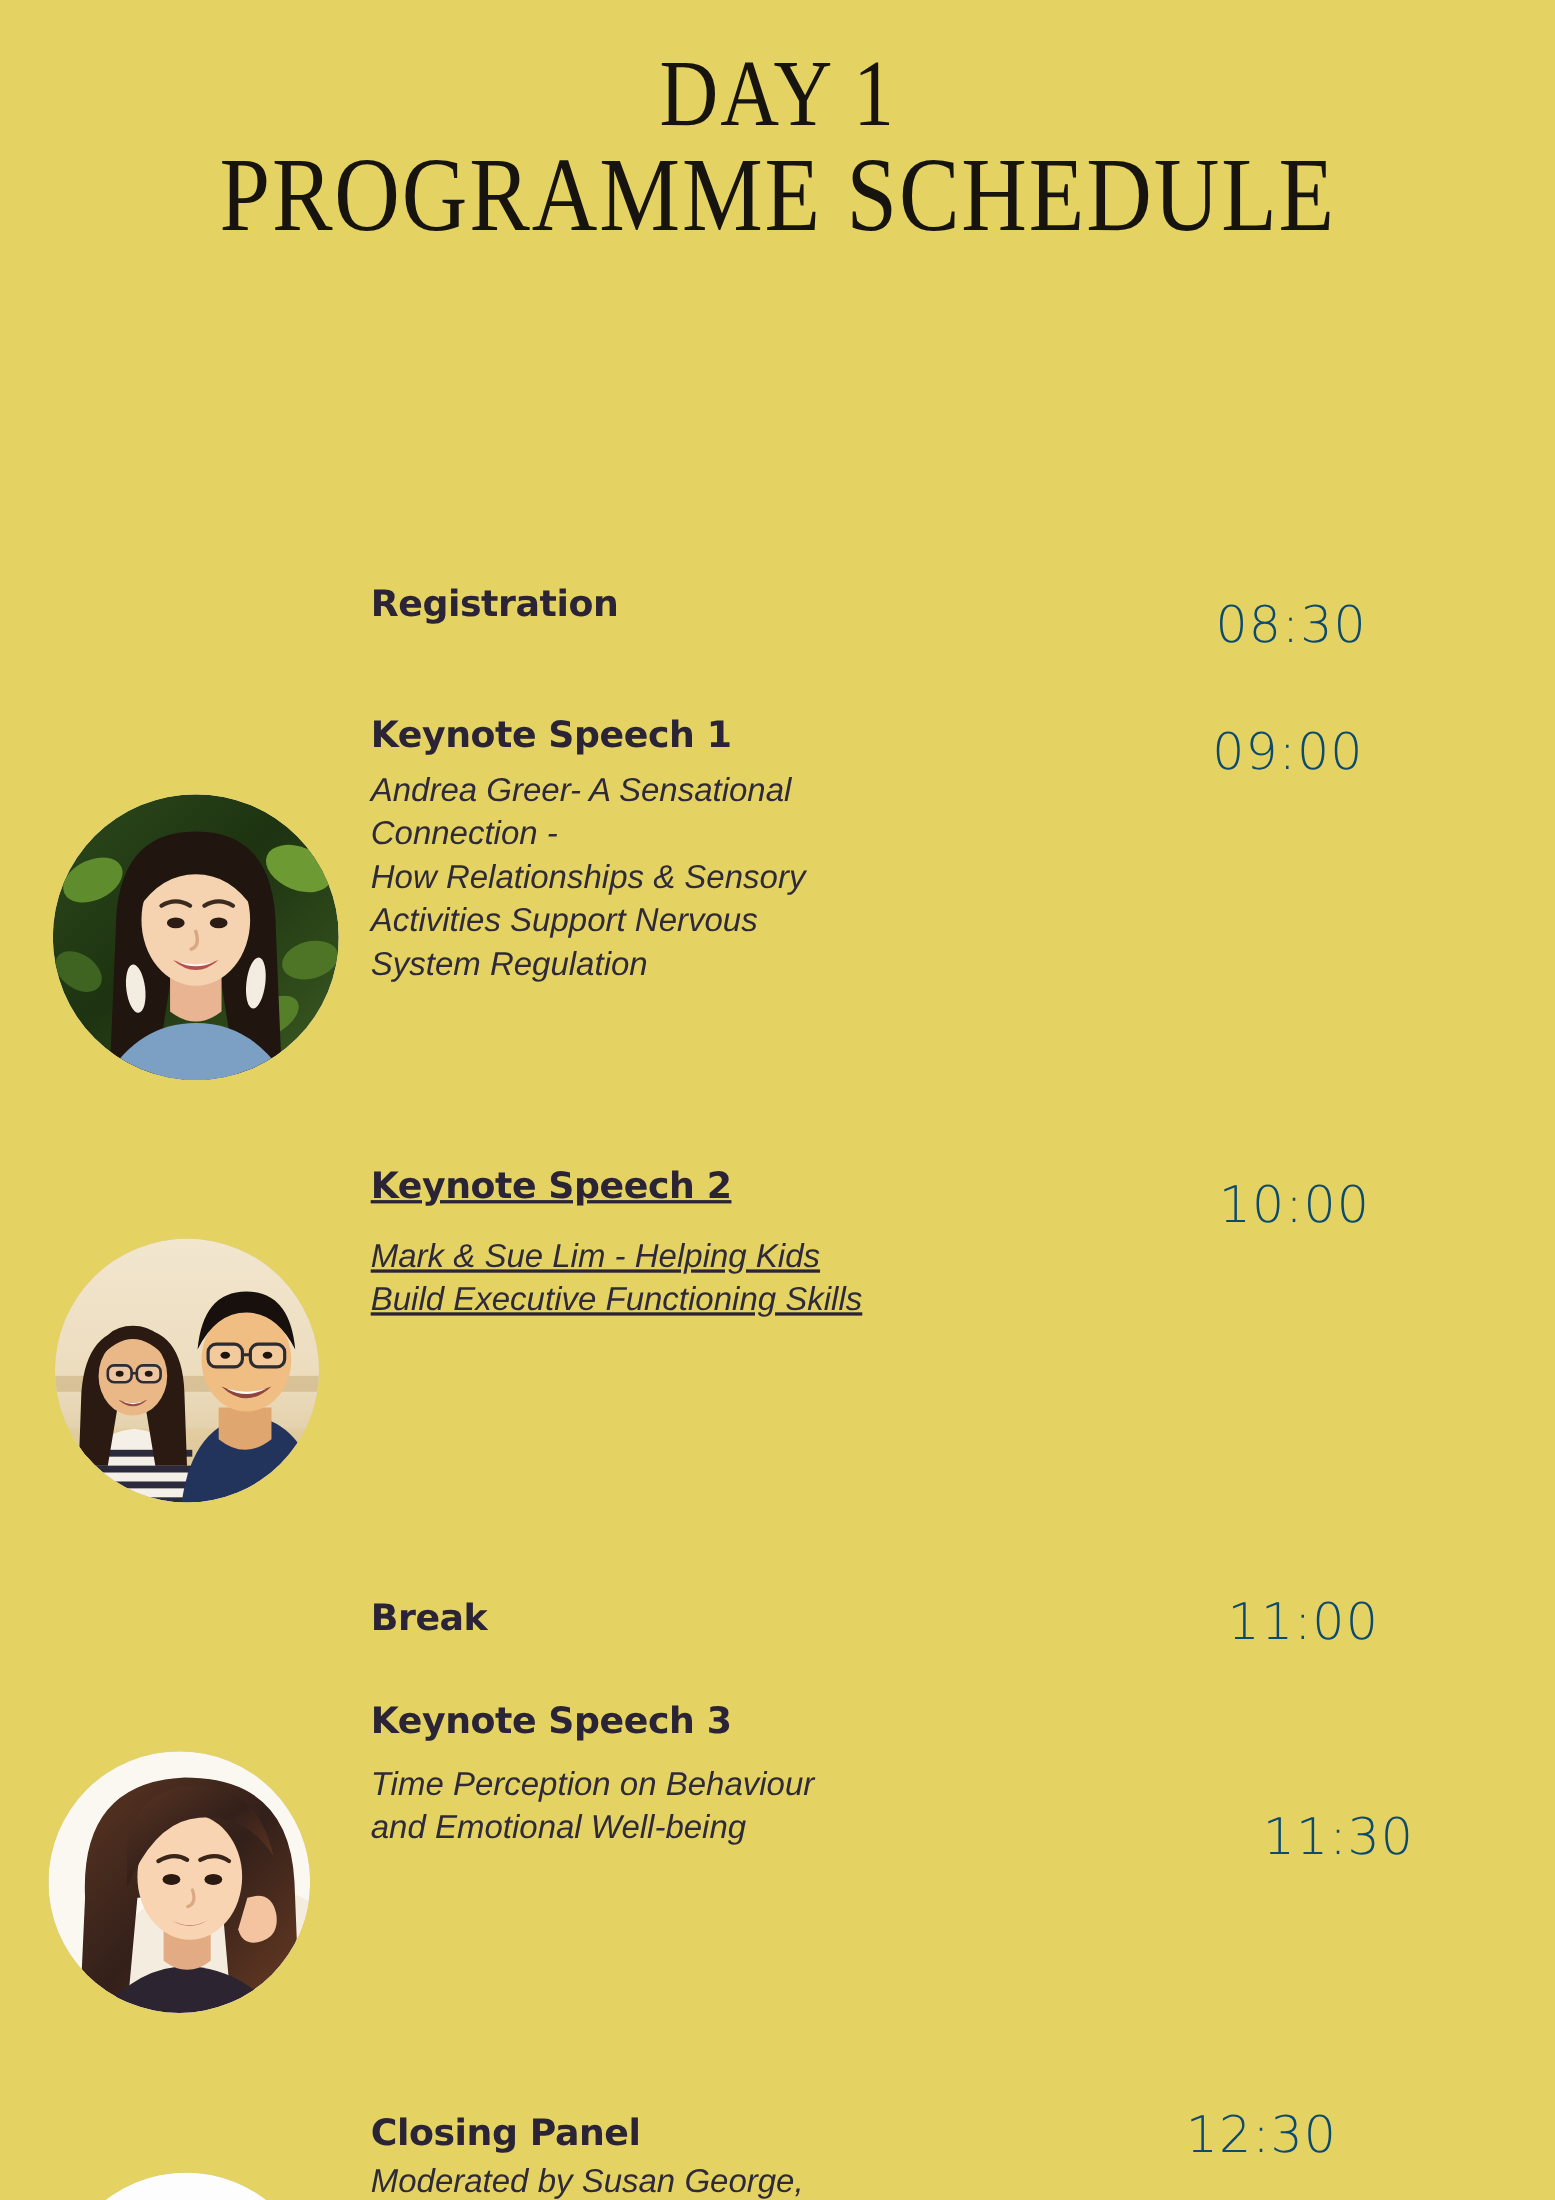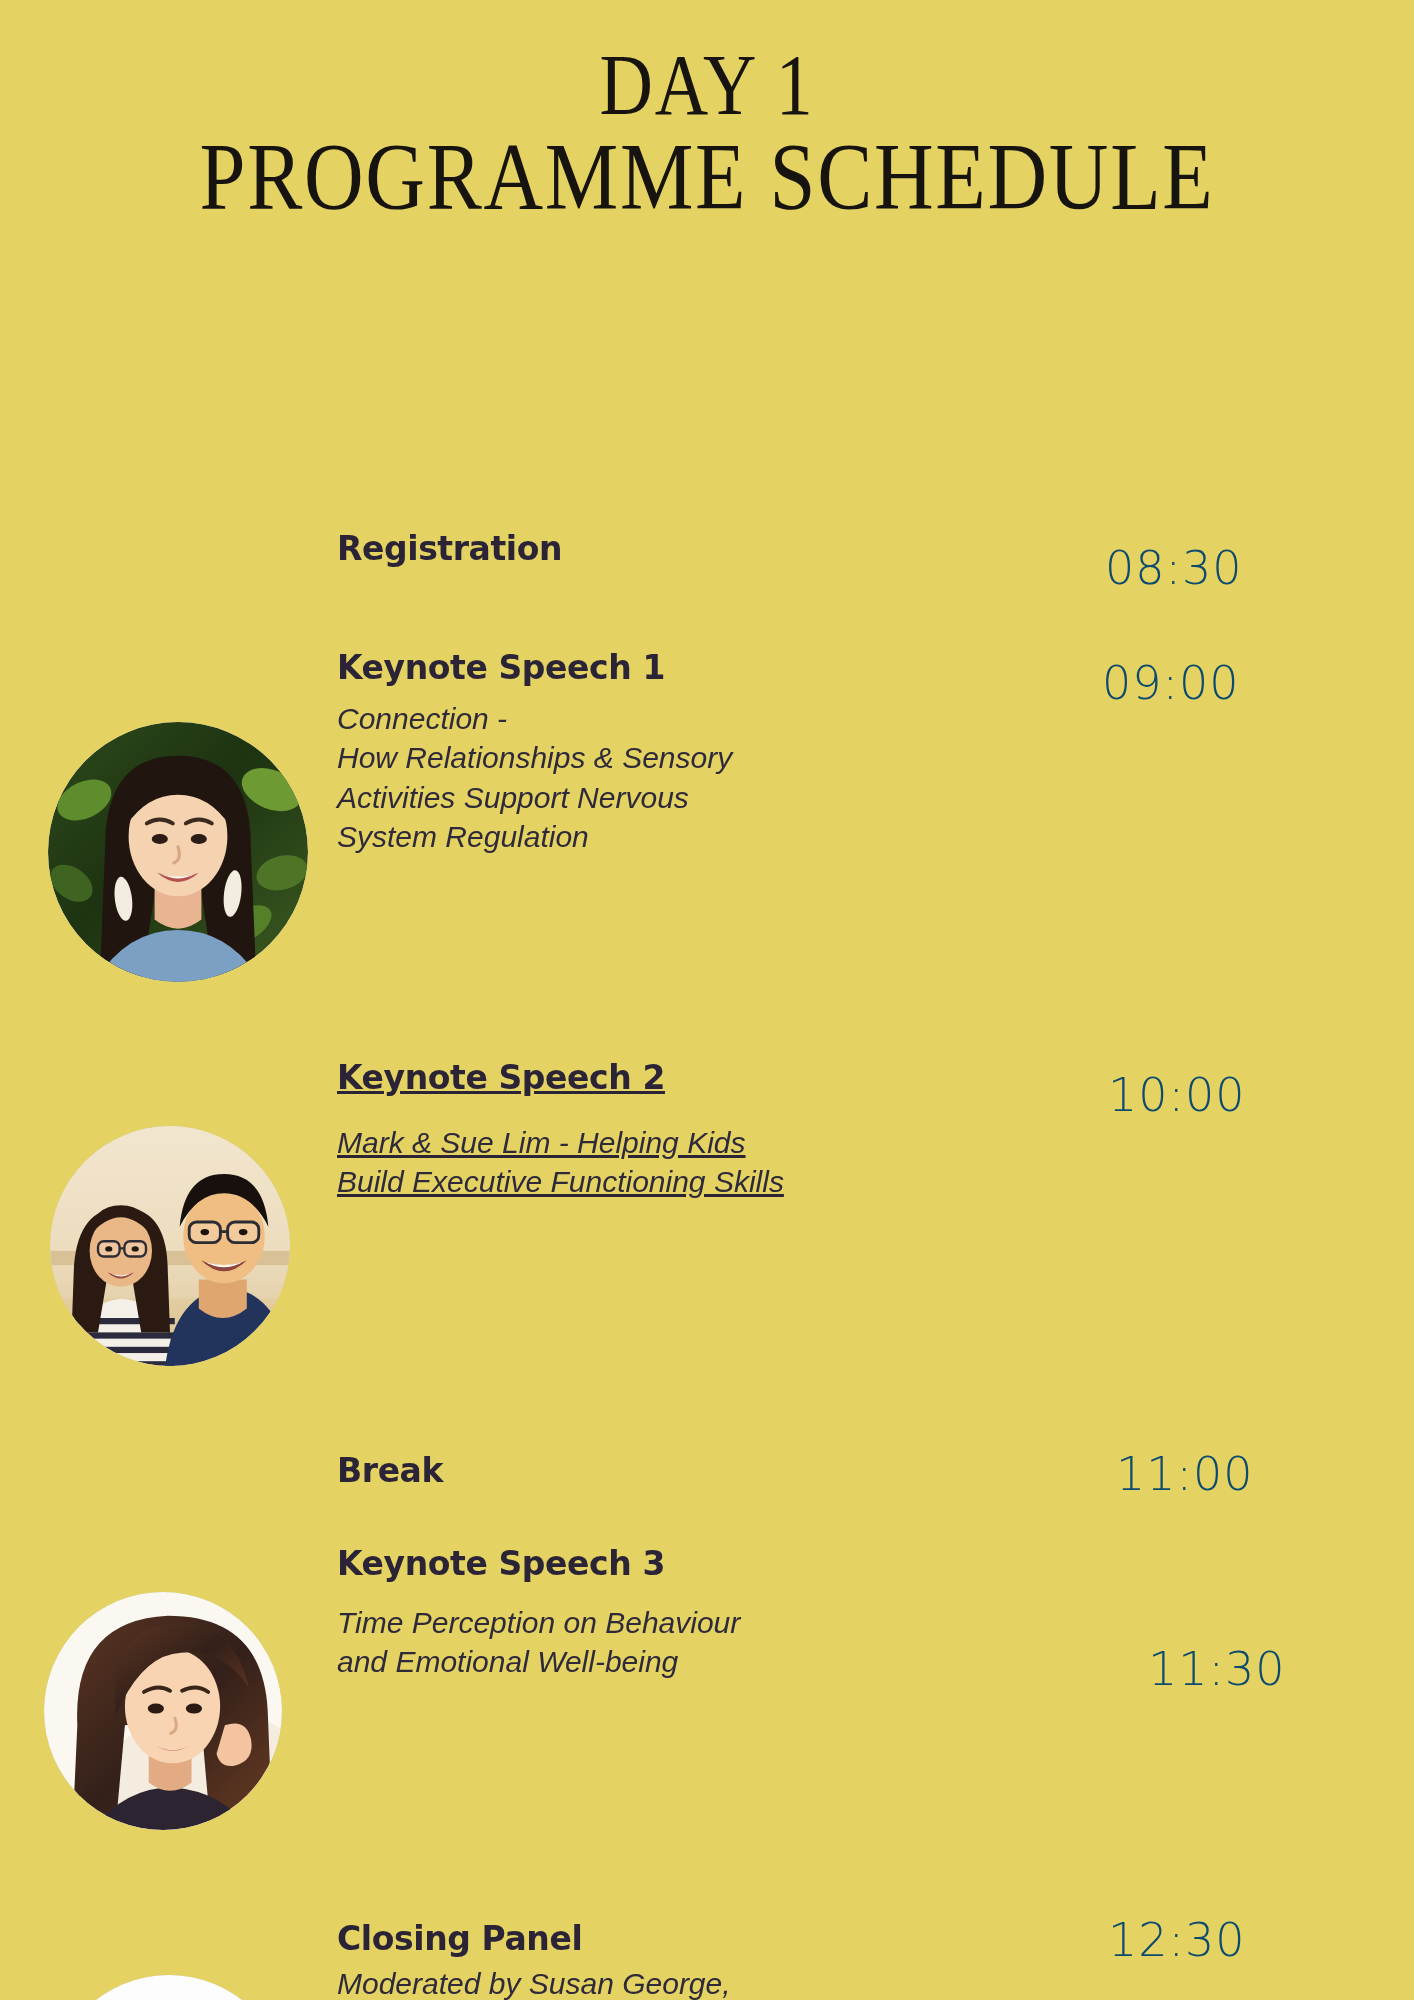--- a/index.html
+++ b/index.html
@@ -157,20 +157,21 @@
           <path d="M43.5 58.6 q6.5 3.2 13 0 q-6.5 1.7 -13 0 Z" fill="#fbf6ef"></path>
 
           <ellipse cx="29" cy="68" rx="3.3" ry="8.5" fill="#f3ece1" transform="rotate(-7 29 68)"></ellipse>
           <ellipse cx="71" cy="66" rx="3.3" ry="9" fill="#f3ece1" transform="rotate(7 71 66)"></ellipse>
         </g>
       </svg>
     </div>
     <div class="body-col" style="top:0;">
       <div class="item-title">Keynote Speech 1</div>
       <div class="item-desc">
+        <div>Andrea Greer- A Sensational</div>
         <div>Connection -</div>
         <div>How Relationships &amp; Sensory</div>
         <div>Activities Support Nervous</div>
         <div>System Regulation</div>
       </div>
     </div>
     <div class="time" style="top:6px; left:1102px;">09:00</div>
   </div>
 
   <div class="row" style="top:787px;">
@@ -346,16 +347,16 @@
         </g>
       </svg>
     </div>
     <div class="body-col" style="top:0;">
       <div class="item-title">Closing Panel</div>
       <div class="item-desc tight">
         <div>Moderated by Susan George,</div>
 
       </div>
     </div>
-    <div class="time" style="top:-8px; left:1108px;">12:30</div>
+    <div class="time" style="top:-8px; left:1078px;">12:30</div>
   </div>
 
 </div>
 
 </body></html>

